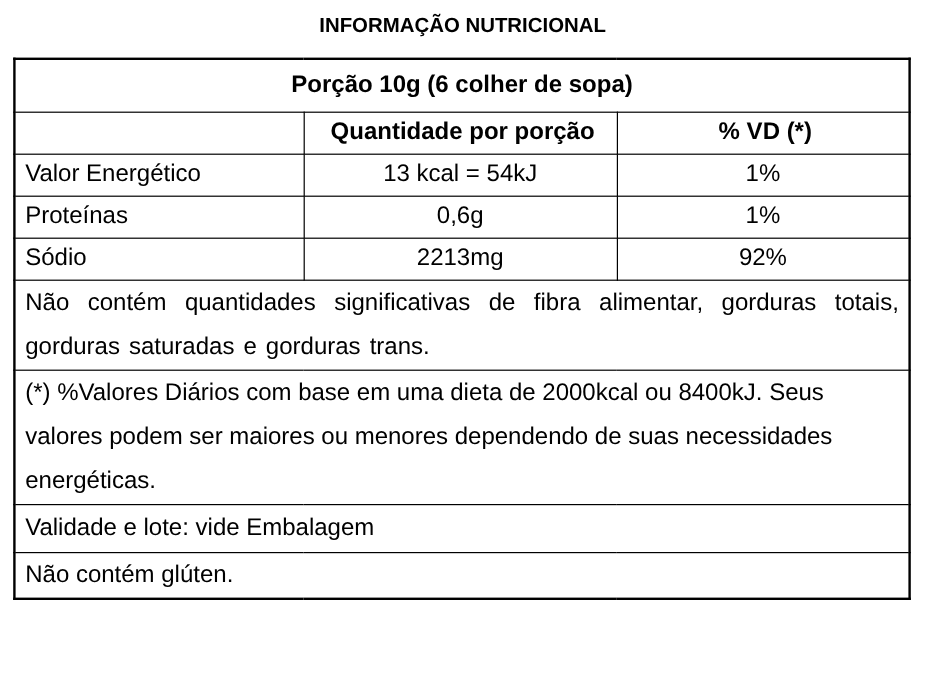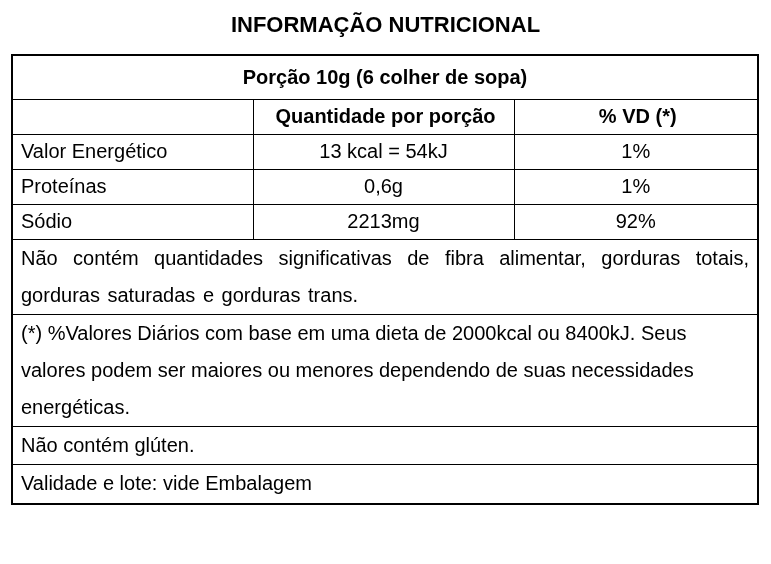--- a/index.html
+++ b/index.html
@@ -13,21 +13,21 @@
     overflow: hidden;
   }
   .page {
     width: 771px;
     height: 564px;
     background: #ffffff;
   }
   .title {
     margin: 12px 0 0 0;
     text-align: center;
-    font-size: 22px;
+    font-size: 17px;
     font-weight: bold;
     letter-spacing: 0px;
     color: #000000;
   }
   table.nutrition {
     border-collapse: collapse;
     table-layout: fixed;
     width: 746px;
     margin: 16px 0 0 11px;
     border: 2px solid #000000;
@@ -111,22 +111,22 @@
 
       <tr>
         <td colspan="3" class="note-cell justify">Não contém quantidades significativas de fibra alimentar, gorduras totais, gorduras saturadas e gorduras trans.</td>
       </tr>
 
       <tr>
         <td colspan="3" class="note-cell">(*) %Valores Diários com base em uma dieta de 2000kcal ou 8400kJ. Seus valores podem ser maiores ou menores dependendo de suas necessidades energéticas.</td>
       </tr>
 
       <tr>
-        <td colspan="3" class="note-cell note-single">Não contém glúten.</td>
+        <td colspan="3" class="note-cell note-last">Validade e lote: vide Embalagem</td>
       </tr>
 
       <tr>
-        <td colspan="3" class="note-cell note-last">Validade e lote: vide Embalagem</td>
+        <td colspan="3" class="note-cell note-single">Não contém glúten.</td>
       </tr>
     </tbody>
   </table>
 
 </div>
 
 </body></html>

